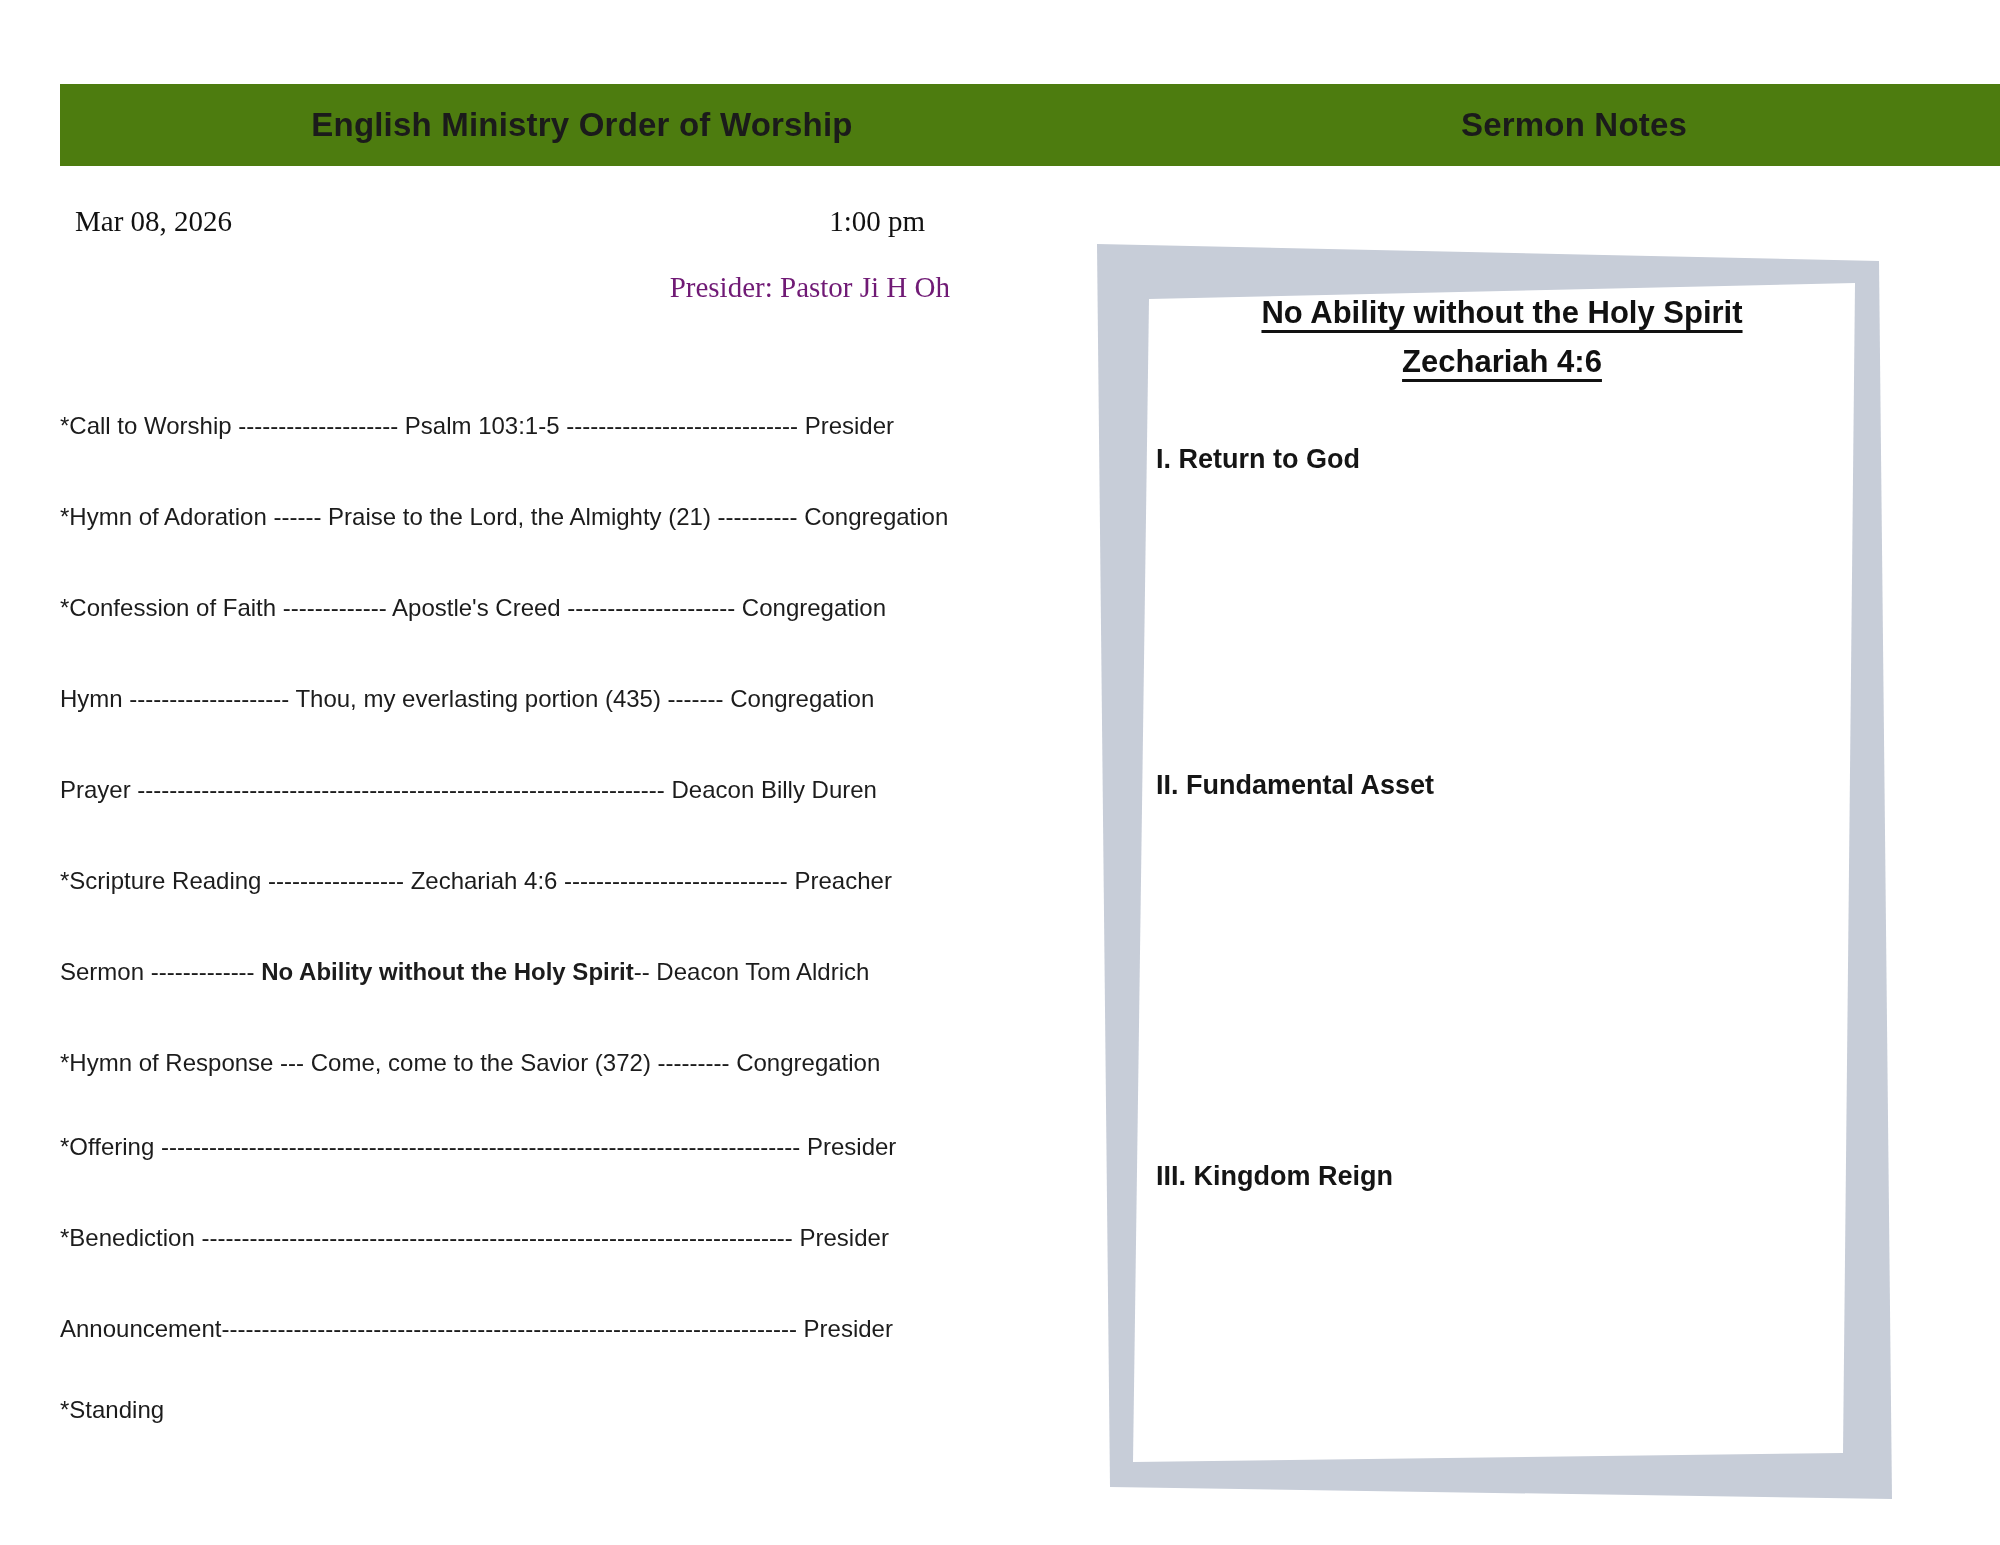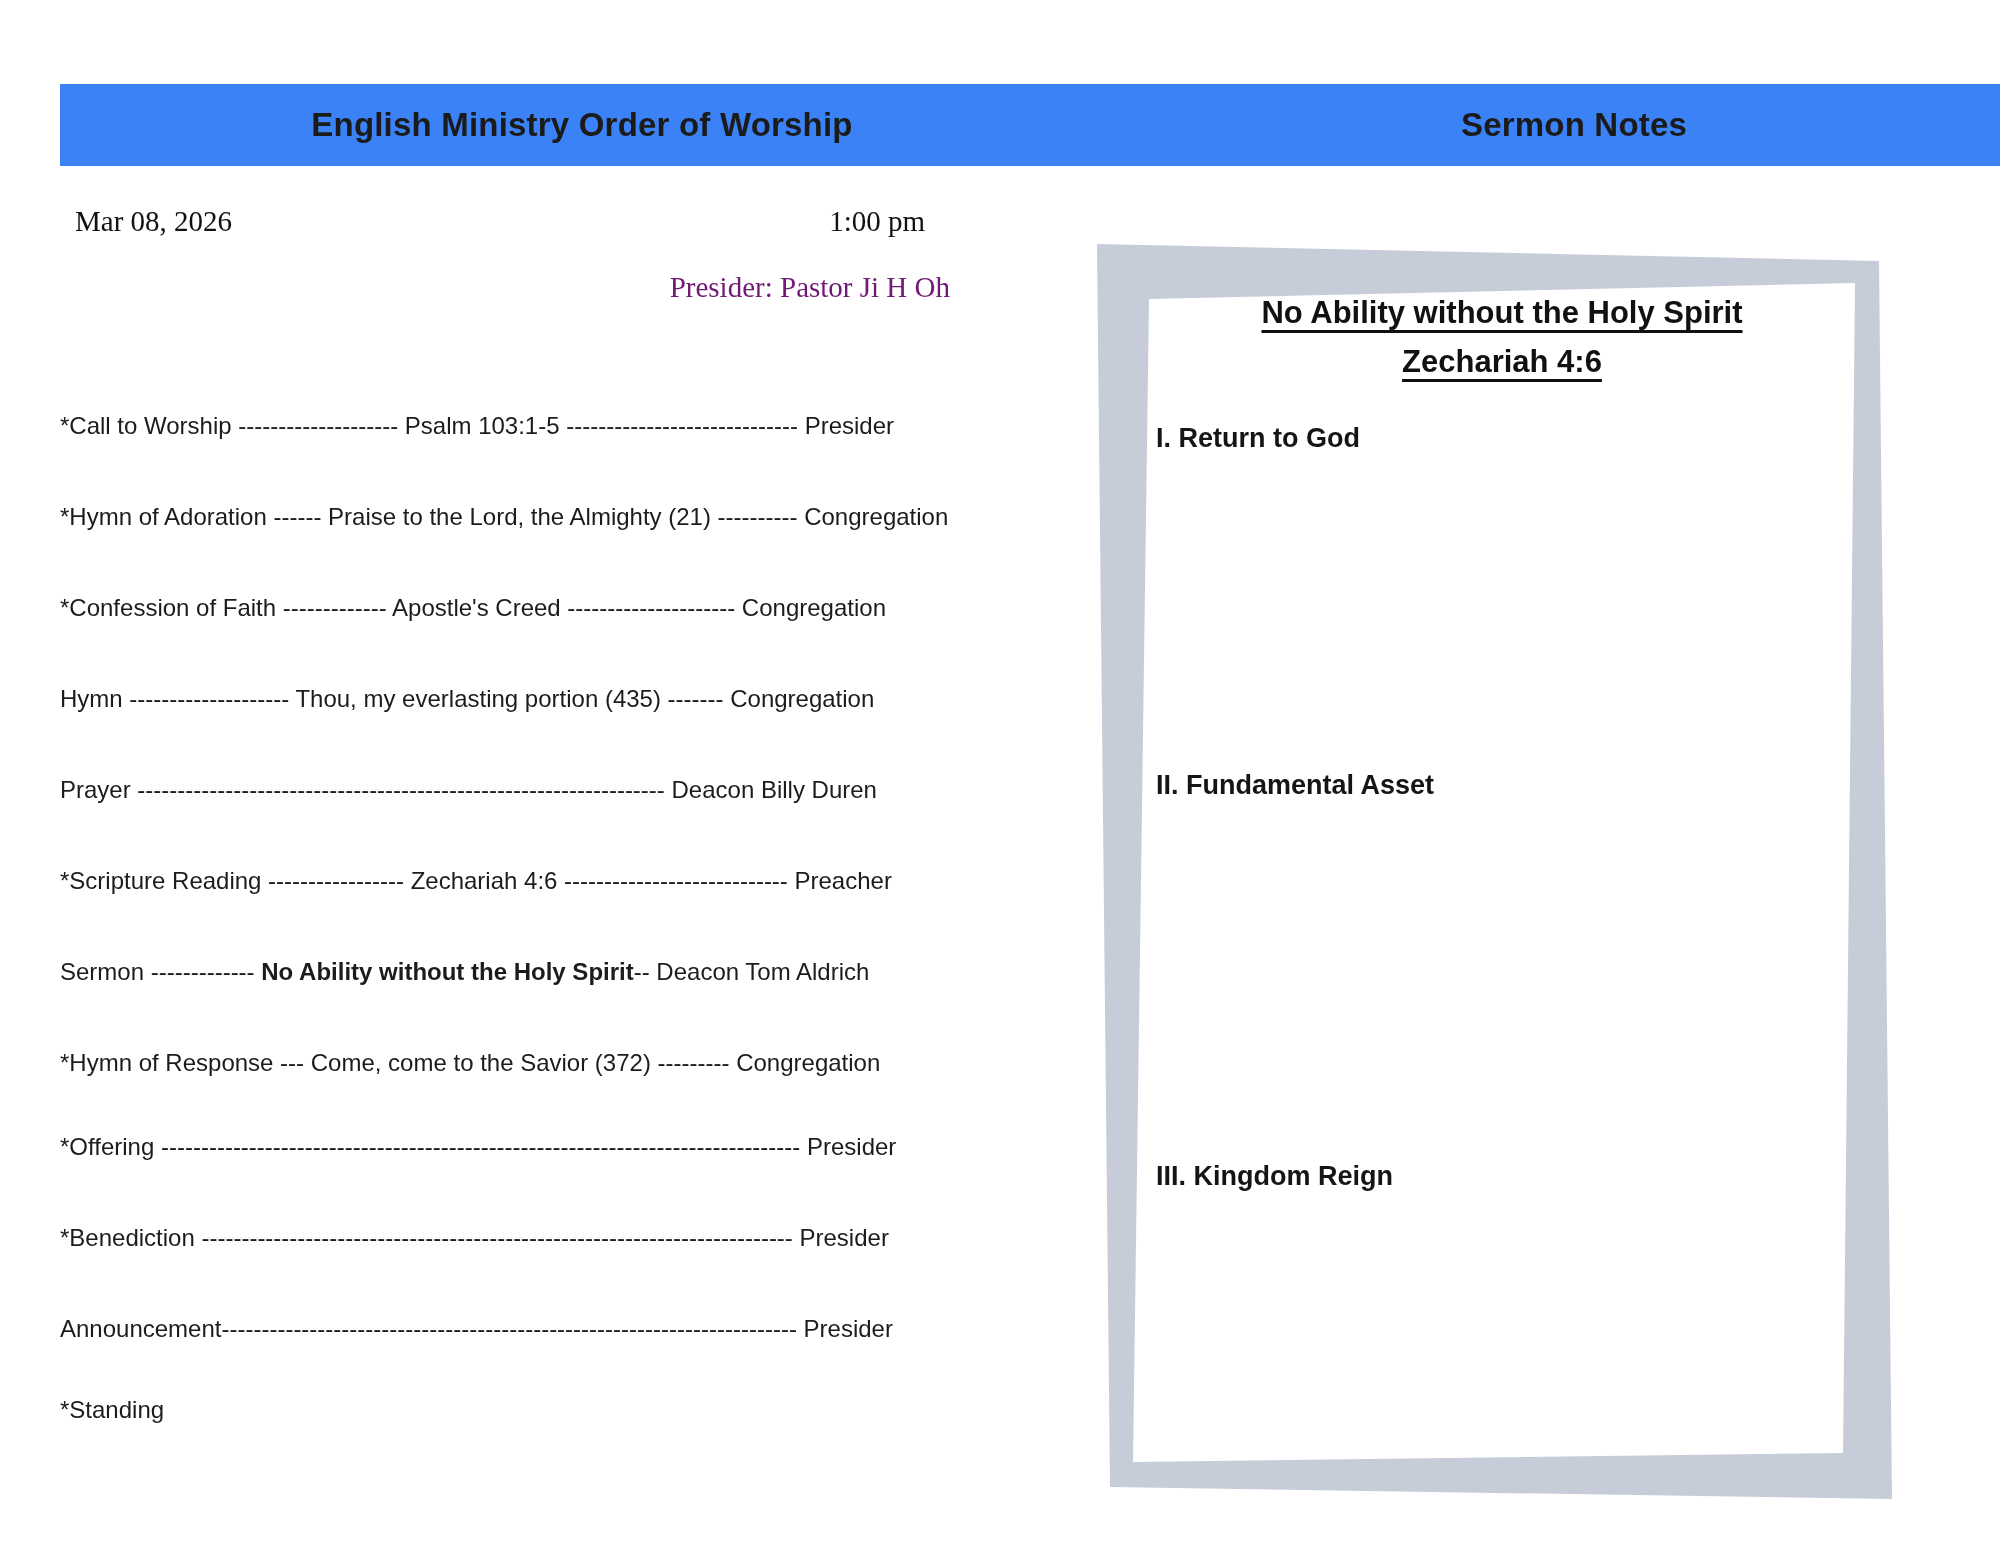--- a/index.html
+++ b/index.html
@@ -7,21 +7,21 @@
     position:relative;
     width:2000px;height:1545px;
     background:#ffffff;
     overflow:hidden;
     font-family:"Liberation Sans",sans-serif;
     color:#1a1a1a;
   }
   .banner{
     position:absolute;
     top:84px;height:82px;width:1044px;
-    background:#3b82f6;
+    background:#4d7c0f;
     display:flex;align-items:center;justify-content:center;
   }
   .banner-left{left:60px;}
   .banner-right{left:1052px;}
   .banner-title{
     font-size:33px;font-weight:700;color:#1b1b1b;
     letter-spacing:0.2px;
   }
   .date-row{
     position:absolute;left:75px;top:205px;width:850px;
@@ -50,21 +50,21 @@
   .note-title-line{
     text-decoration:underline;
     text-decoration-thickness:3px;
     text-underline-offset:7px;
   }
   .note-title-line + .note-title-line{margin-top:13px;}
   .note-point{
     position:absolute;left:1156px;
     font-size:27px;font-weight:700;color:#151515;
   }
-  .point-1{top:423px;}
+  .point-1{top:444px;}
   .point-2{top:770px;}
   .point-3{top:1161px;}
 </style>
 </head>
 <body>
 
 <div class="page">
 
   <div class="banner banner-left">
     <span class="banner-title">English Ministry Order of Worship</span>

